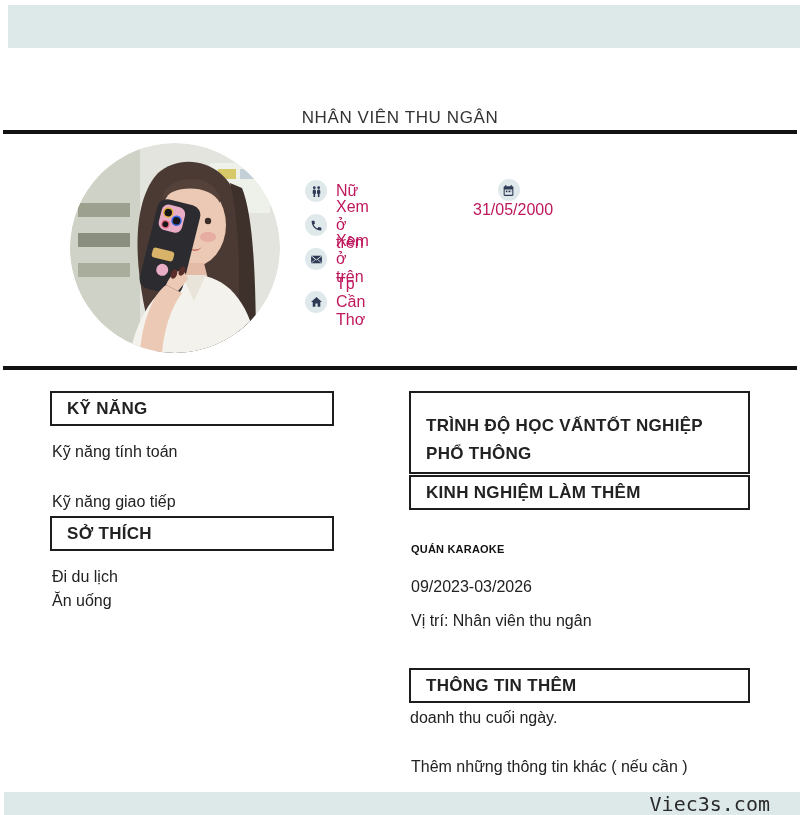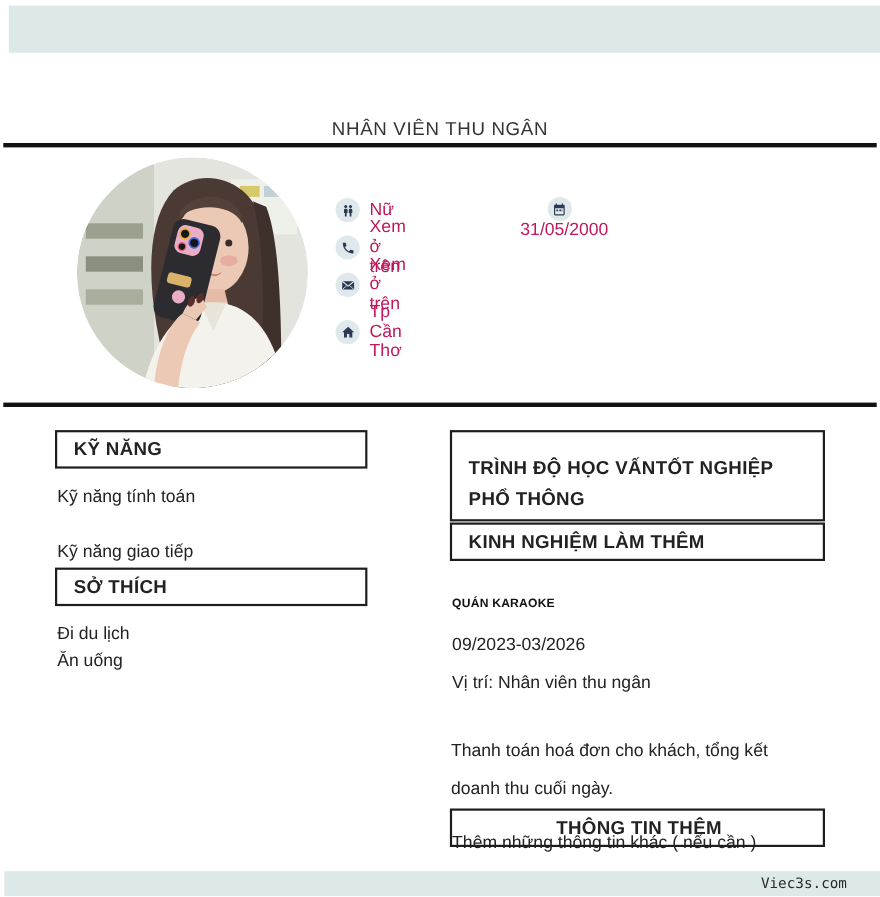--- a/index.html
+++ b/index.html
@@ -66,21 +66,21 @@
   .exp-company { font-weight: bold; font-size: 11px; letter-spacing: 0.2px; color: #111; }
 
   .band-footer {
     position: absolute; left: 4px; right: 0; top: 792px; height: 23px;
     background: #dce9e8;
     display: flex; align-items: center; justify-content: flex-end;
     padding-right: 30px;
   }
   .band-footer span {
     font-family: "DejaVu Sans Mono", monospace;
-    font-size: 13px; color: #2a2a2a;
+    font-size: 20px; color: #2a2a2a;
   }
 </style>
 </head>
 <body>
 
 <div class="page">
 
   <div class="band-top"></div>
 
 
@@ -204,21 +204,21 @@
 
     <div class="section-box" style="top:475px;">
       <span>KINH NGHIỆM LÀM THÊM</span>
     </div>
 
     <div class="body-line exp-company" style="top:543px;">QUÁN KARAOKE</div>
     <div class="body-line" style="top:578px;">09/2023-03/2026</div>
     <div class="body-line" style="top:612px;">Vị trí: Nhân viên thu ngân</div>
     <div class="body-wrap" style="top:646px;">Thanh toán hoá đơn cho khách, tổng kết doanh thu cuối ngày.</div>
 
-    <div class="section-box" style="top:735px;justify-content:center;">
+    <div class="section-box" style="top:668px;">
       <span>THÔNG TIN THÊM</span>
     </div>
     <div class="body-line" style="top:758px;text-align:right;">Thêm những thông tin khác ( nếu cần )</div>
   </div>
 
   <div class="band-footer">
     <span>Viec3s.com</span>
   </div>
 
 </div>

